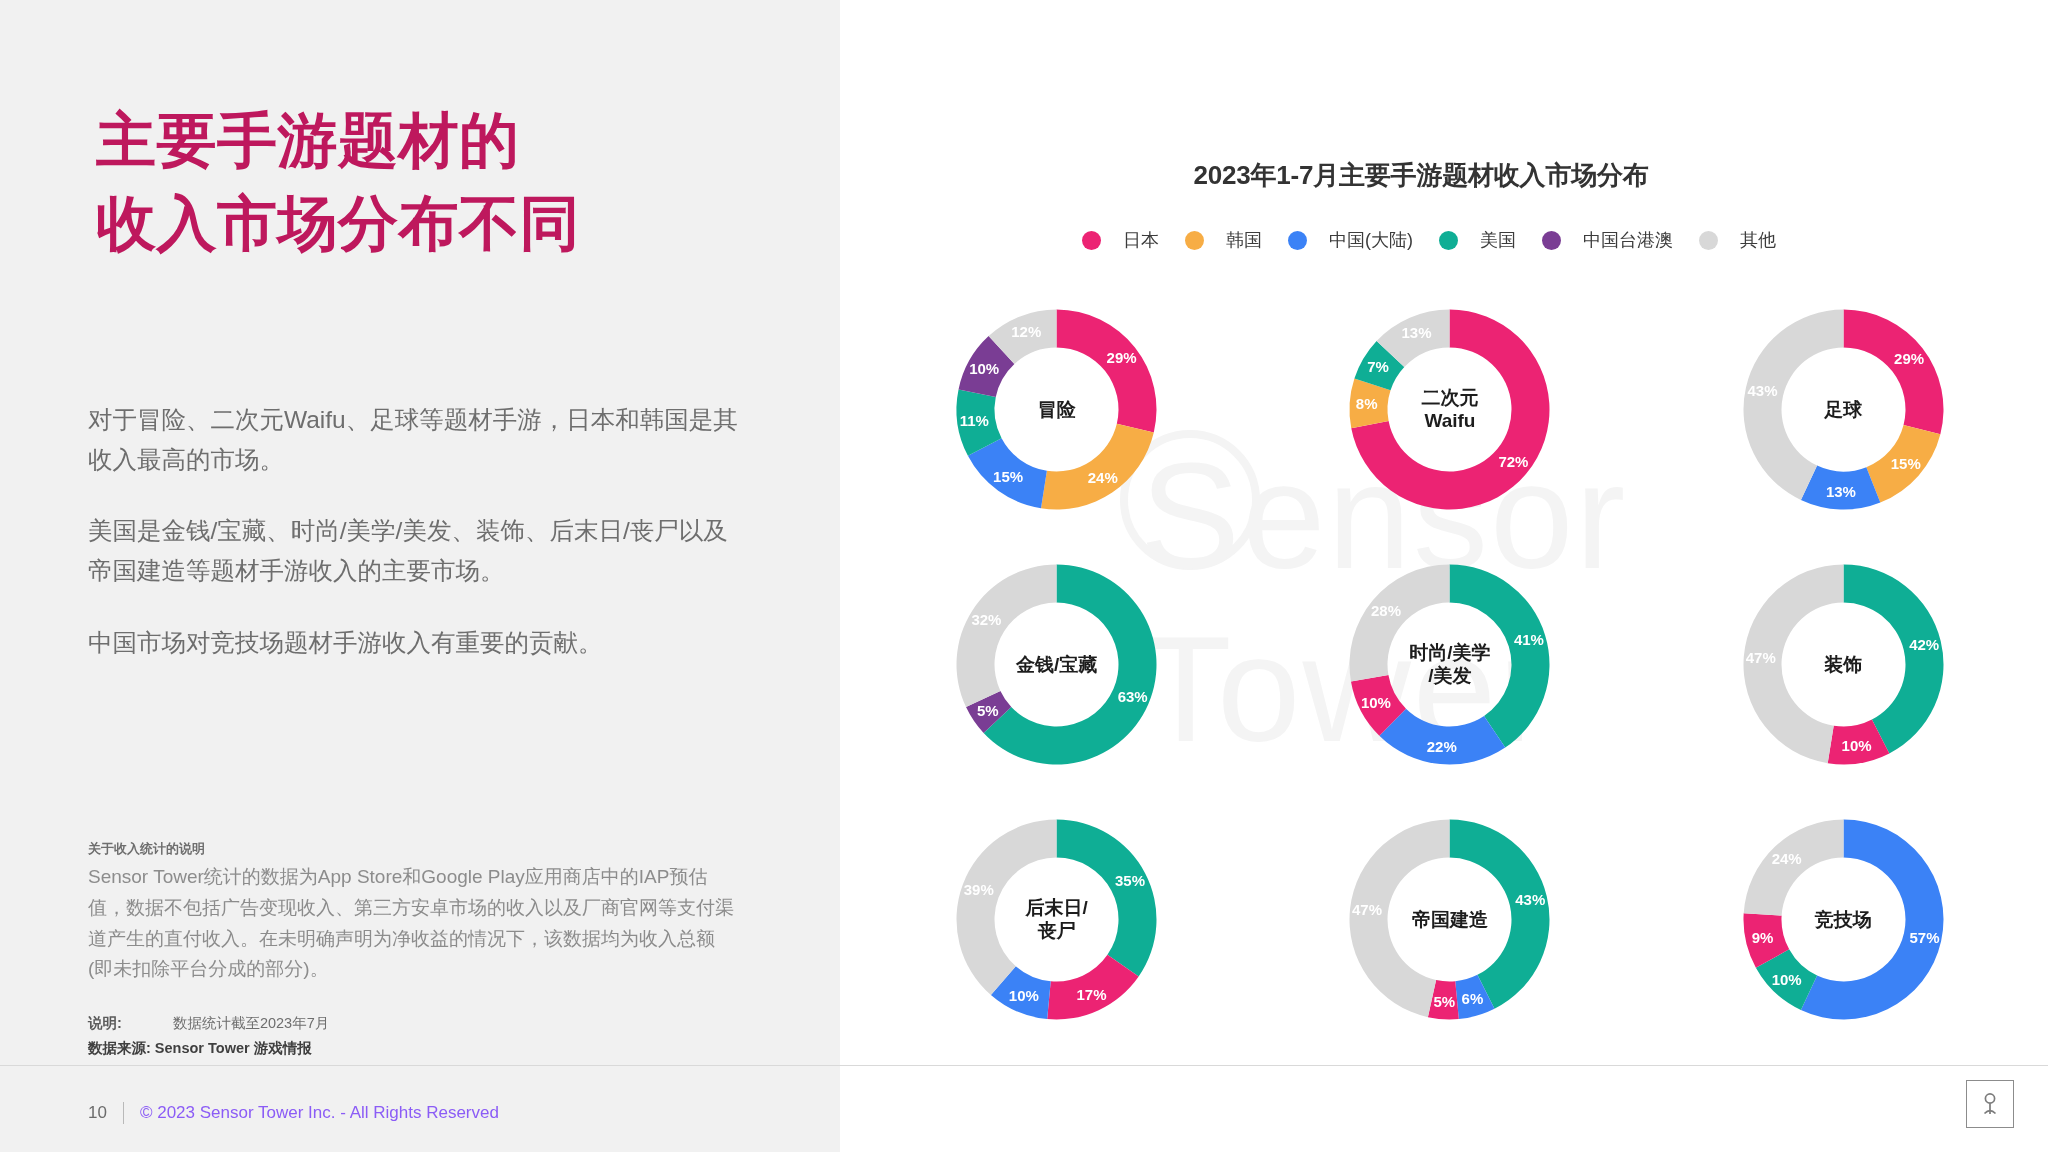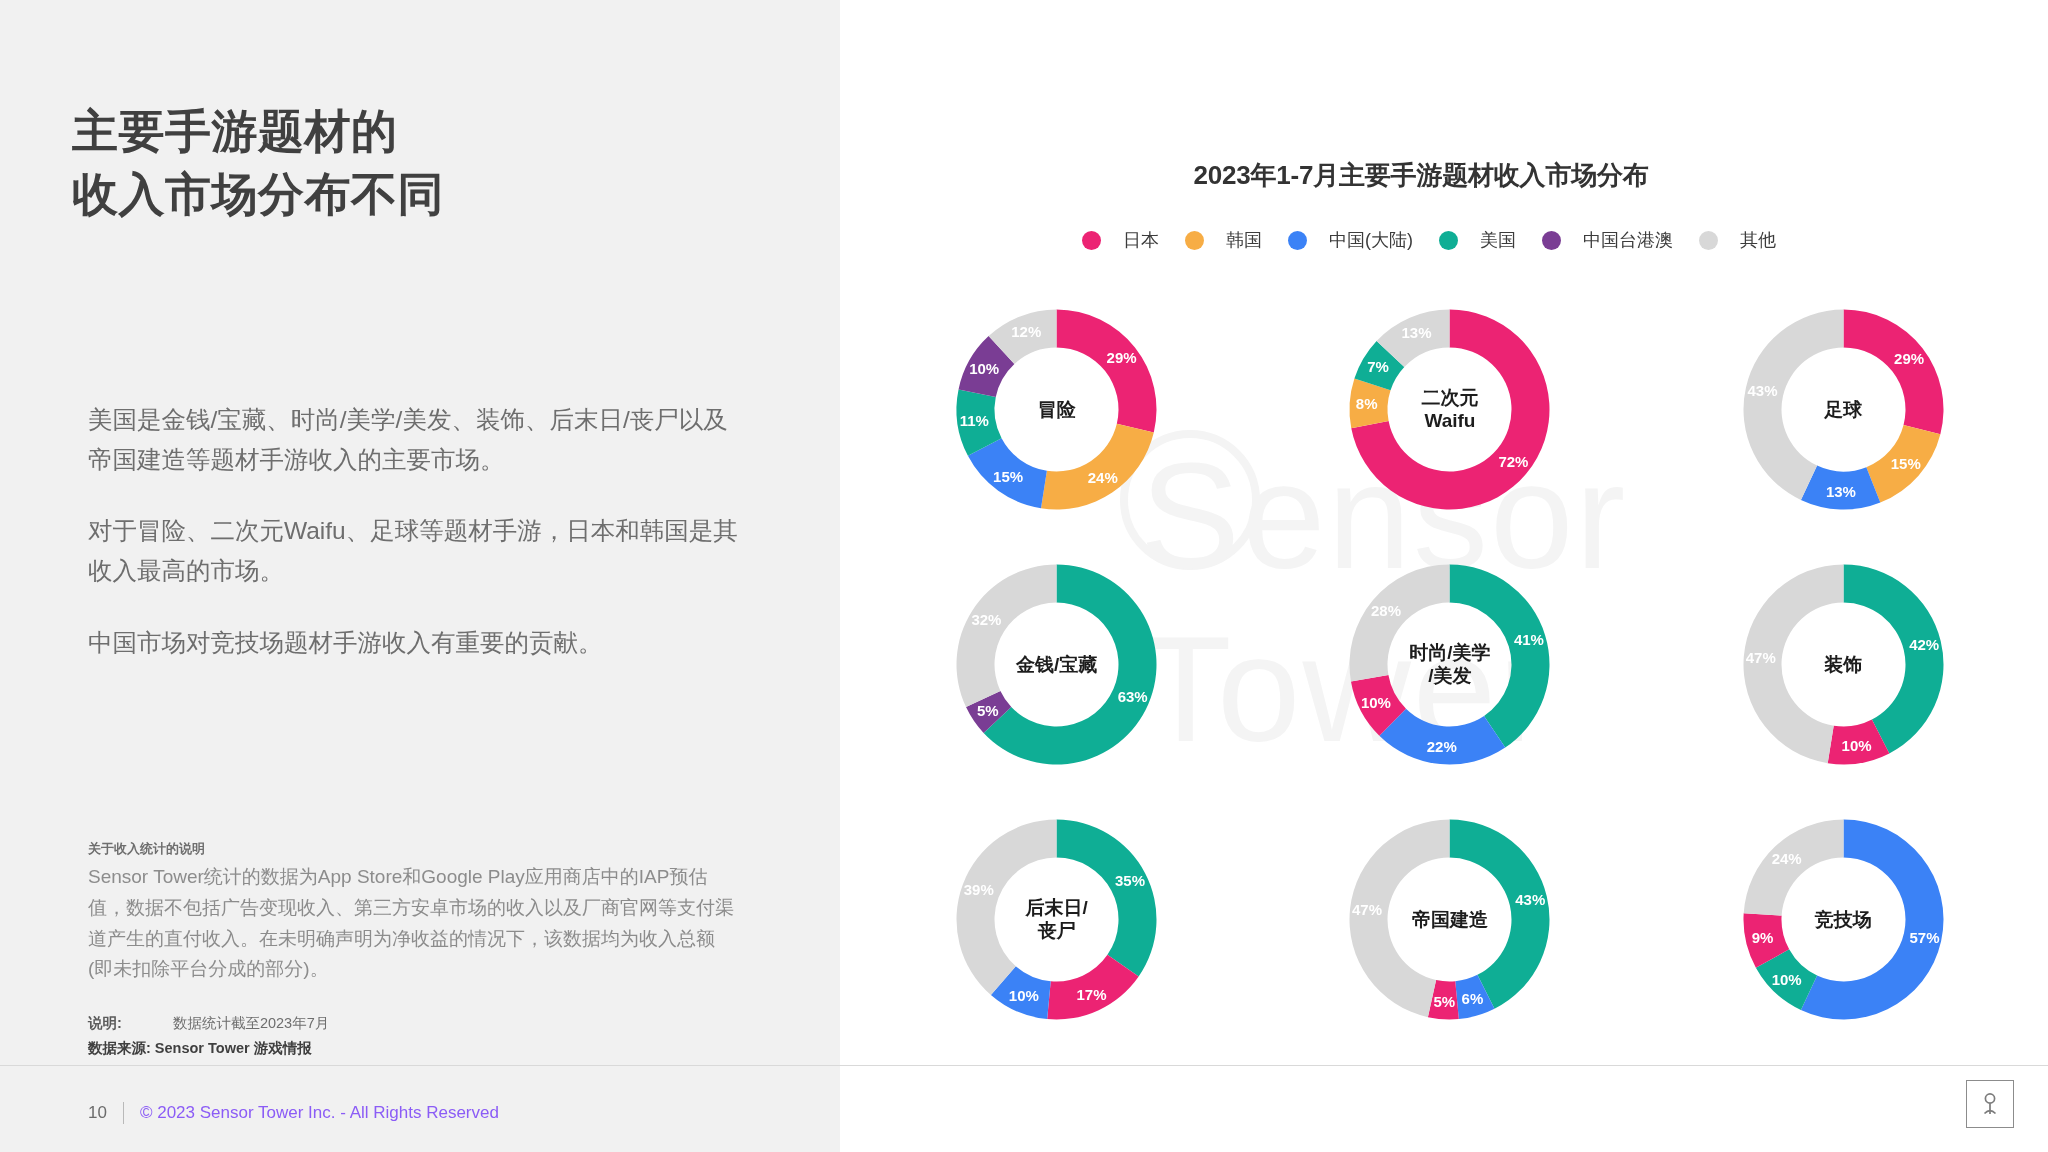--- a/index.html
+++ b/index.html
@@ -13,26 +13,26 @@
 
   
   .left-panel {
     width: 840px; height: 1152px;
     background: #f1f1f1;
     position: relative;
     flex: 0 0 840px;
   }
   .headline {
     position: absolute;
-    left: 72px; top: 100px;
+    left: 96px; top: 100px;
     width: 660px;
-    font-size: 46px;
+    font-size: 60px;
     font-weight: 700;
     line-height: 1.38;
-    color: #404040;
+    color: #be185d;
     letter-spacing: 0.5px;
   }
   .headline .hl-line { display: block; }
 
   .body-copy {
     position: absolute;
     left: 88px; top: 400px;
     width: 660px;
   }
   .body-copy p {
@@ -186,22 +186,22 @@
 <div class="slide">
 
   <div class="left-panel">
 
     <div class="headline">
       <span class="hl-line">主要手游题材的</span>
       <span class="hl-line">收入市场分布不同</span>
     </div>
 
     <div class="body-copy">
+      <p>对于冒险、二次元Waifu、足球等题材手游，日本和韩国是其收入最高的市场。</p>
       <p>美国是金钱/宝藏、时尚/美学/美发、装饰、后末日/丧尸以及帝国建造等题材手游收入的主要市场。</p>
-      <p>对于冒险、二次元Waifu、足球等题材手游，日本和韩国是其收入最高的市场。</p>
       <p>中国市场对竞技场题材手游收入有重要的贡献。</p>
     </div>
 
     <div class="notes">
       <div class="notes-title">关于收入统计的说明</div>
       <div class="notes-body">Sensor Tower统计的数据为App Store和Google Play应用商店中的IAP预估值，数据不包括广告变现收入、第三方安卓市场的收入以及厂商官网等支付渠道产生的直付收入。在未明确声明为净收益的情况下，该数据均为收入总额(即未扣除平台分成的部分)。</div>
       <div class="notes-meta">
         <div>
           <span class="lbl">说明:</span>
           <span class="val">数据统计截至2023年7月</span>

